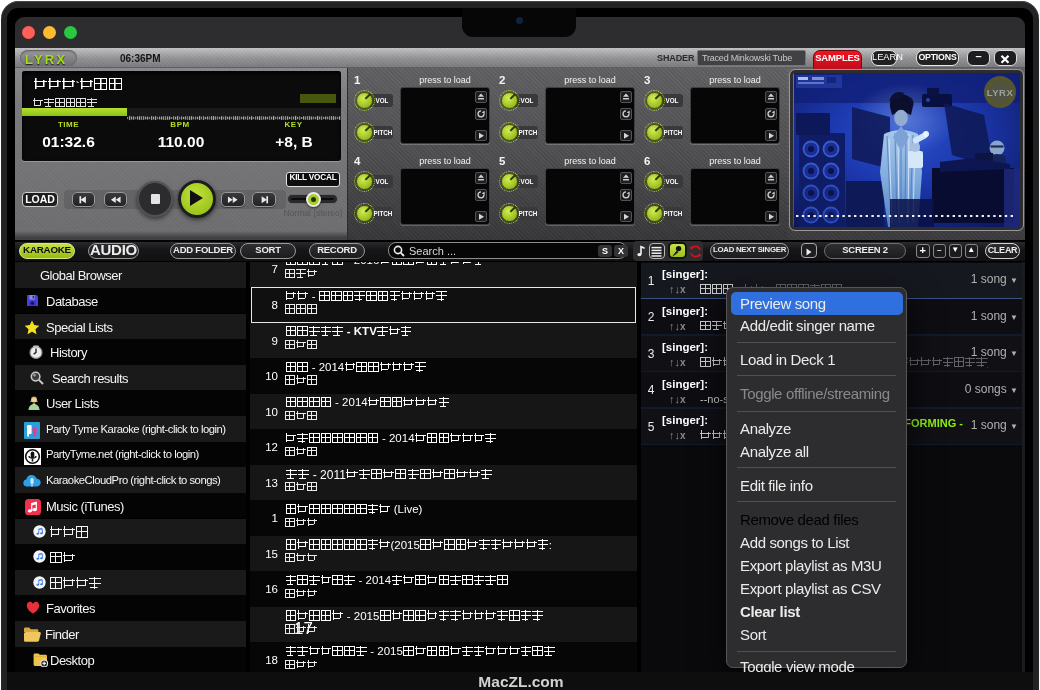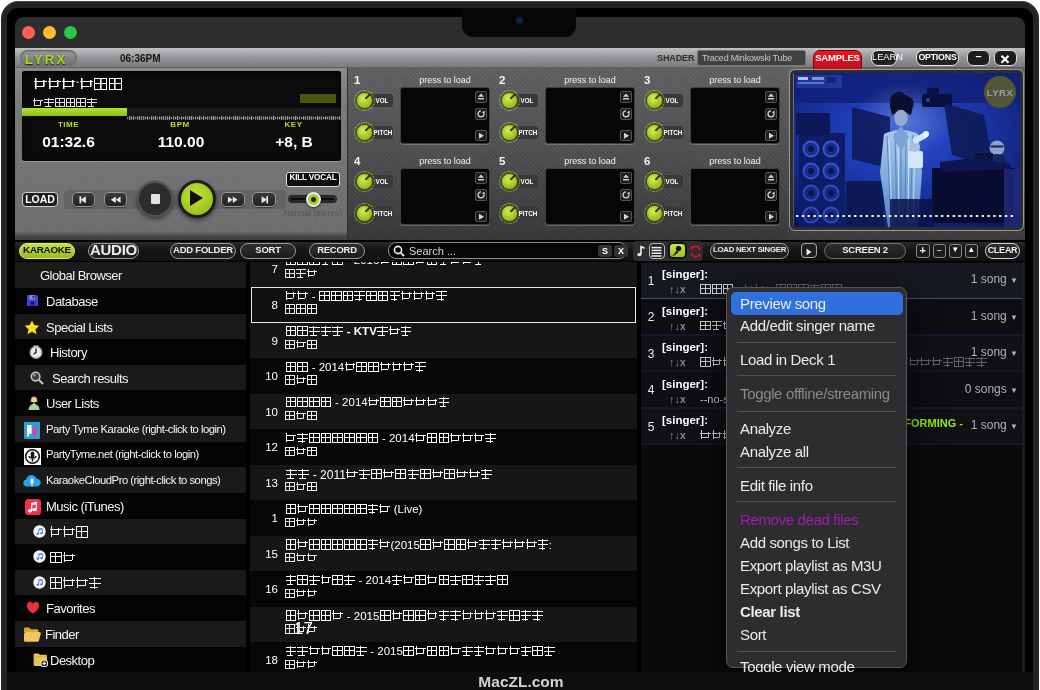--- a/index.html
+++ b/index.html
@@ -713,21 +713,21 @@
 <div class="ab" style="left:737px;top:341.5px;width:159px;height:1px;background:#505053;"></div>
 <div class="ab" style="left:740px;top:350.5px;font-size:15px;letter-spacing:-0.35px;color:#ecebea;">Load in Deck 1</div>
 <div class="ab" style="left:737px;top:375.0px;width:159px;height:1px;background:#505053;"></div>
 <div class="ab" style="left:740px;top:385.0px;font-size:15px;letter-spacing:-0.35px;color:#8a8a8d;">Toggle offline/streaming</div>
 <div class="ab" style="left:737px;top:410.5px;width:159px;height:1px;background:#505053;"></div>
 <div class="ab" style="left:740px;top:419.5px;font-size:15px;letter-spacing:-0.35px;color:#ecebea;">Analyze</div>
 <div class="ab" style="left:740px;top:442.5px;font-size:15px;letter-spacing:-0.35px;color:#ecebea;">Analyze all</div>
 <div class="ab" style="left:737px;top:466.5px;width:159px;height:1px;background:#505053;"></div>
 <div class="ab" style="left:740px;top:477.0px;font-size:15px;letter-spacing:-0.35px;color:#ecebea;">Edit file info</div>
 <div class="ab" style="left:737px;top:500.5px;width:159px;height:1px;background:#505053;"></div>
-<div class="ab" style="left:740px;top:511.0px;font-size:15px;letter-spacing:-0.35px;color:#a21caf;">Remove dead files</div>
+<div class="ab" style="left:740px;top:511.0px;font-size:15px;letter-spacing:-0.35px;color:#000000;">Remove dead files</div>
 <div class="ab" style="left:740px;top:534.0px;font-size:15px;letter-spacing:-0.35px;color:#ecebea;">Add songs to List</div>
 <div class="ab" style="left:740px;top:557.0px;font-size:15px;letter-spacing:-0.35px;color:#ecebea;">Export playlist as M3U</div>
 <div class="ab" style="left:740px;top:580.0px;font-size:15px;letter-spacing:-0.35px;color:#ecebea;">Export playlist as CSV</div>
 <div class="ab" style="left:740px;top:602.5px;font-size:15px;letter-spacing:-0.35px;color:#ecebea;font-weight:bold;">Clear list</div>
 <div class="ab" style="left:740px;top:625.5px;font-size:15px;letter-spacing:-0.35px;color:#ecebea;">Sort</div>
 <div class="ab" style="left:737px;top:651.0px;width:159px;height:1px;background:#505053;"></div>
 <div class="ab" style="left:740px;top:658.0px;font-size:15px;letter-spacing:-0.35px;color:#ecebea;">Toggle view mode</div>
 <div class="ab" style="left:7px;top:672px;width:1026px;height:18px;background:#0e0e0e;"></div>
 <div class="ab" style="left:441px;top:673px;width:160px;text-align:center;font-size:15.5px;font-weight:bold;color:#d2d2d2;">MacZL.com</div>
 </body></html>

